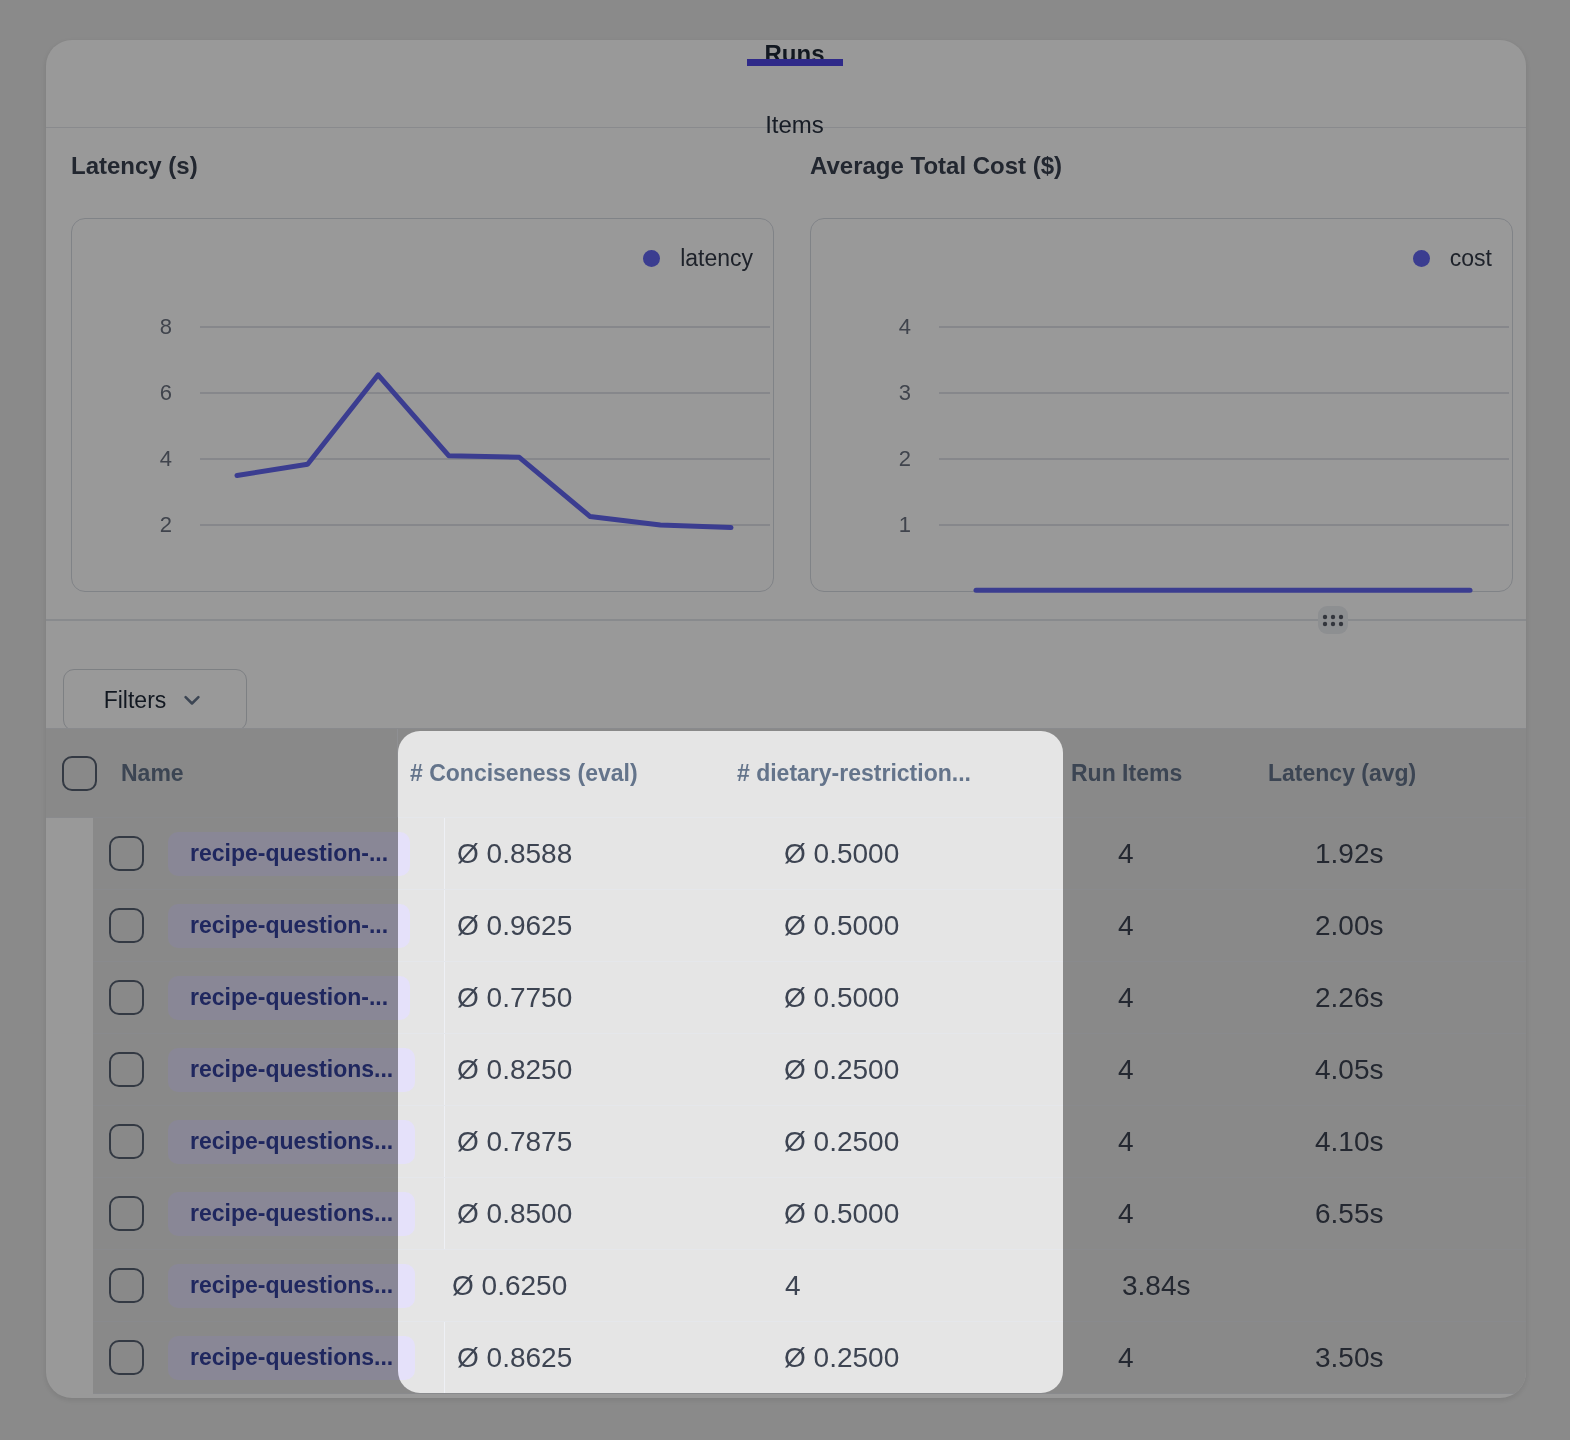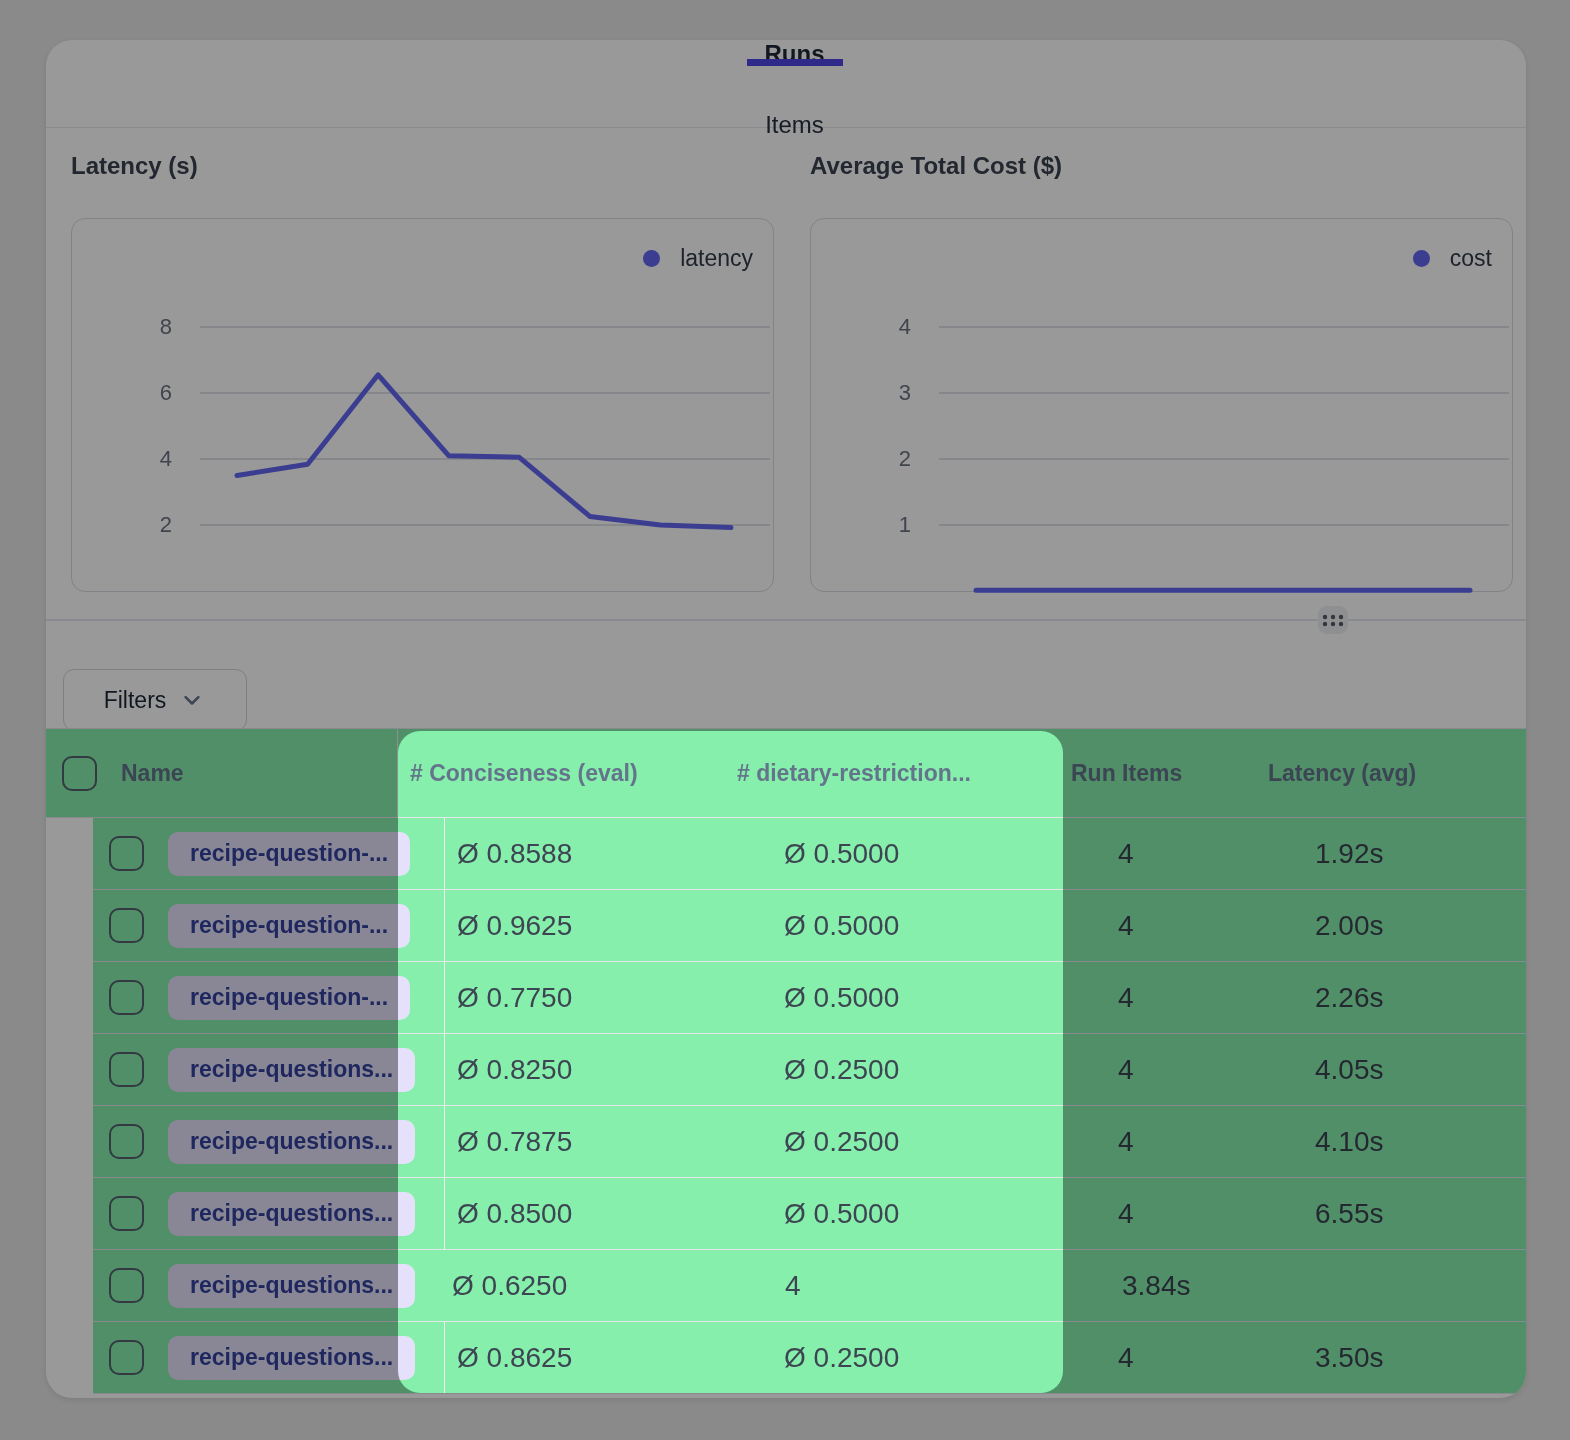--- a/index.html
+++ b/index.html
@@ -83,21 +83,21 @@
   
   .table {
     position:absolute; left:0; right:0; top:688px; bottom:0;
     border-top:1px solid #e5e7eb;
   }
   .row {
     display:grid;
     grid-template-columns:70px 281px 332px 333px 193px 1fr;
     align-items:center;
     border-bottom:1px solid #e5e7eb;
-    background:#86efac;
+    background:#e5e5e5;
   }
   .row.thead { height:89px; }
   .row.trow  { height:72px;margin-left:47px; }
   .c-check { display:flex; align-items:center; padding-left:16px; }
   .checkbox {
     width:35px; height:35px; border:2.5px solid #566070; border-radius:10px;
     background:transparent; cursor:pointer; display:inline-block;
   }
   .th { font-size:23px; font-weight:700; color:#64748b; white-space:nowrap; overflow:hidden; }
   .cell { font-size:28px; color:#3d4452; white-space:nowrap; }

